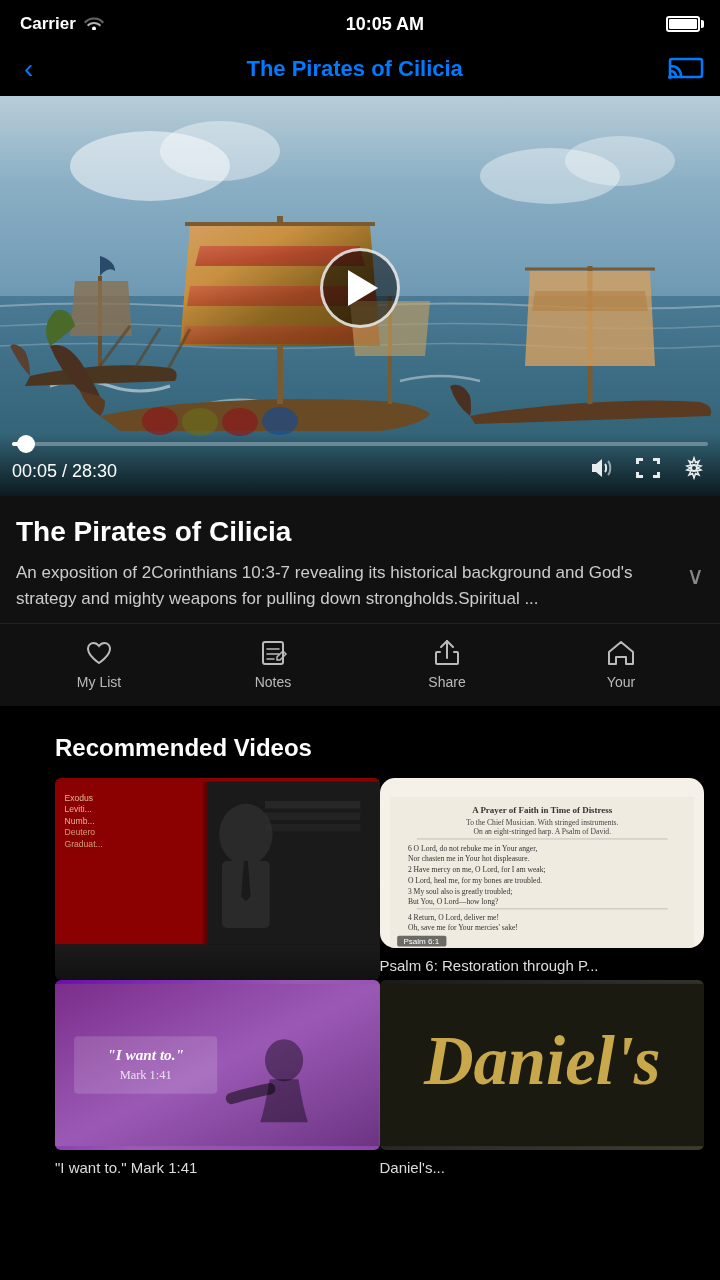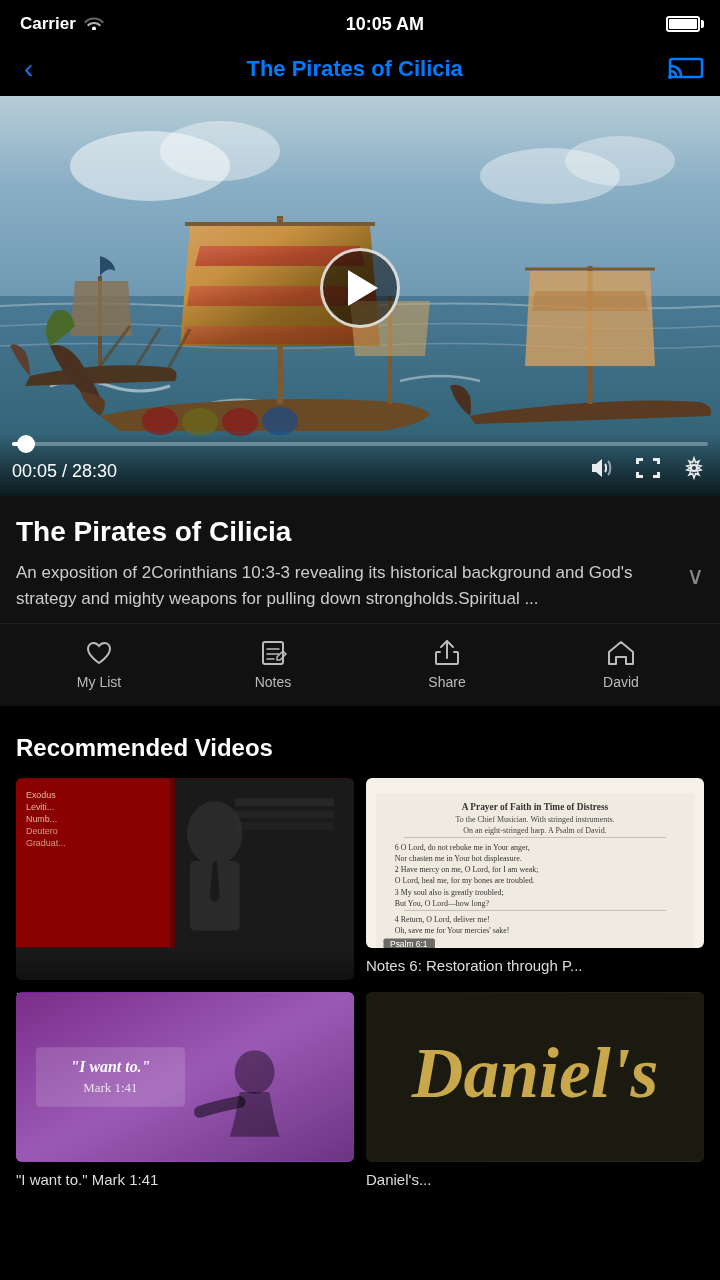--- a/index.html
+++ b/index.html
@@ -185,31 +185,31 @@
       color: #bbb;
       min-width: 100px;
     }
     .action-item svg { width: 30px; height: 30px; }
     .action-label { font-size: 14px; color: #bbb; }
 
     
     .recommended-section {
       background: #000;
       padding: 20px 16px 16px;
+      margin-left: 39px;
     }
     .section-title {
       font-size: 24px;
       font-weight: 700;
       color: #fff;
       margin-bottom: 16px;
     }
     .video-grid {
       display: grid;
       grid-template-columns: 1fr 1fr;
-      gap: 12px;
     }
     .video-card {
       cursor: pointer;
     }
     .video-thumbnail {
       width: 100%;
       height: 170px;
       border-radius: 6px;
       overflow: hidden;
       margin-bottom: 8px;
@@ -424,21 +424,21 @@
           </svg>
         </span>
       </div>
     </div>
   </div>
 </div>
 
 <div class="content-area">
   <div class="video-title">The Pirates of Cilicia</div>
   <div class="video-description-row">
-    <div class="video-description">An exposition of 2Corinthians 10:3-3 revealing its historical background and God's strategy and mighty weapons for pulling down strongholds.Spiritual ...</div>
+    <div class="video-description">An exposition of 2Corinthians 10:3-7 revealing its historical background and God's strategy and mighty weapons for pulling down strongholds.Spiritual ...</div>
     <div class="expand-icon">∨</div>
   </div>
 </div>
 
 <div class="action-bar">
   <div class="action-item">
     <svg width="30" height="30" viewBox="0 0 30 30" fill="none" xmlns="http://www.w3.org/2000/svg">
       <path d="M15 25C15 25 4 18 4 10.5C4 7.5 6.5 5 9.5 5C11.5 5 13.5 6 15 8C16.5 6 18.5 5 20.5 5C23.5 5 26 7.5 26 10.5C26 18 15 25 15 25Z" stroke="#bbb" stroke-width="2" fill="none"></path>
     </svg>
     <span class="action-label">My List</span>
@@ -458,21 +458,21 @@
       <path d="M15 3L15 20" stroke="#bbb" stroke-width="2" stroke-linecap="round"></path>
       <path d="M9 9L15 3L21 9" stroke="#bbb" stroke-width="2" stroke-linecap="round" stroke-linejoin="round" fill="none"></path>
       <path d="M8 14H5C4.4 14 4 14.4 4 15V25C4 25.6 4.4 26 5 26H25C25.6 26 26 25.6 26 25V15C26 14.4 25.6 14 25 14H22" stroke="#bbb" stroke-width="2" stroke-linecap="round" fill="none"></path>
     </svg>
     <span class="action-label">Share</span>
   </div>
   <div class="action-item">
     <svg width="30" height="30" viewBox="0 0 30 30" fill="none" xmlns="http://www.w3.org/2000/svg">
       <path d="M3 14L15 4L27 14V26H20V19H10V26H3V14Z" stroke="#bbb" stroke-width="2" fill="none" stroke-linejoin="round"></path>
     </svg>
-    <span class="action-label">David</span>
+    <span class="action-label">Your</span>
   </div>
 </div>
 
 <div class="recommended-section">
   <div class="section-title">Recommended Videos</div>
   <div class="video-grid">
 
     <div class="video-card">
       <div class="video-thumbnail thumb-person">
         
@@ -497,42 +497,42 @@
           <text x="10" y="32" font-size="9" fill="rgba(255,255,200,0.7)" font-family="sans-serif">Leviti...</text>
           <text x="10" y="44" font-size="9" fill="rgba(255,255,200,0.7)" font-family="sans-serif">Numb...</text>
           <text x="10" y="56" font-size="9" fill="rgba(255,255,200,0.6)" font-family="sans-serif">Deutero</text>
           <text x="10" y="68" font-size="9" fill="rgba(255,255,200,0.6)" font-family="sans-serif">Graduat...</text>
         </svg>
       </div>
       <div class="video-card-title">Psalm 7: Responding to False A...</div>
     </div>
 
     <div class="video-card">
-      <div class="video-thumbnail thumb-psalm6" style="position:relative;">
+      <div class="video-thumbnail thumb-psalm6" style="position:relative;border-radius:15px;">
         <svg width="100%" height="170" viewBox="0 0 340 170" xmlns="http://www.w3.org/2000/svg">
           <rect width="340" height="170" fill="#f0ebe0"></rect>
           <text x="170" y="18" text-anchor="middle" font-size="10" fill="#333" font-family="serif" font-weight="bold">A Prayer of Faith in Time of Distress</text>
           <text x="170" y="31" text-anchor="middle" font-size="8.5" fill="#444" font-family="serif">To the Chief Musician. With stringed instruments.</text>
           <text x="170" y="42" text-anchor="middle" font-size="8.5" fill="#444" font-family="serif">On an eight-stringed harp. A Psalm of David.</text>
           <line x1="30" y1="47" x2="310" y2="47" stroke="#888" stroke-width="0.5"></line>
           <text x="20" y="60" font-size="8.5" fill="#333" font-family="serif">6 O Lord, do not rebuke me in Your anger,</text>
           <text x="20" y="72" font-size="8.5" fill="#333" font-family="serif">Nor chasten me in Your hot displeasure.</text>
           <text x="20" y="84" font-size="8.5" fill="#333" font-family="serif">2 Have mercy on me, O Lord, for I am weak;</text>
           <text x="20" y="96" font-size="8.5" fill="#333" font-family="serif">O Lord, heal me, for my bones are troubled.</text>
           <text x="20" y="108" font-size="8.5" fill="#333" font-family="serif">3 My soul also is greatly troubled;</text>
           <text x="20" y="120" font-size="8.5" fill="#333" font-family="serif">But You, O Lord—how long?</text>
           <line x1="30" y1="125" x2="310" y2="125" stroke="#888" stroke-width="0.5"></line>
           <text x="20" y="137" font-size="8.5" fill="#333" font-family="serif">4 Return, O Lord, deliver me!</text>
           <text x="20" y="149" font-size="8.5" fill="#333" font-family="serif">Oh, save me for Your mercies' sake!</text>
 
           <rect x="8" y="155" width="55" height="12" rx="2" fill="rgba(0,0,0,0.55)"></rect>
           <text x="35" y="164" text-anchor="middle" font-size="9" fill="white" font-family="sans-serif">Psalm 6:1</text>
         </svg>
       </div>
-      <div class="video-card-title">Notes 6: Restoration through P...</div>
+      <div class="video-card-title">Psalm 6: Restoration through P...</div>
     </div>
 
     <div class="video-card">
       <div class="video-thumbnail thumb-mark">
         <svg width="100%" height="170" viewBox="0 0 340 170" xmlns="http://www.w3.org/2000/svg">
           <defs>
             <linearGradient id="markBg" x1="0" y1="0" x2="1" y2="1">
               <stop offset="0%" stop-color="#7b2d8b"></stop>
               <stop offset="50%" stop-color="#9b59b6"></stop>
               <stop offset="100%" stop-color="#6c3483"></stop>

